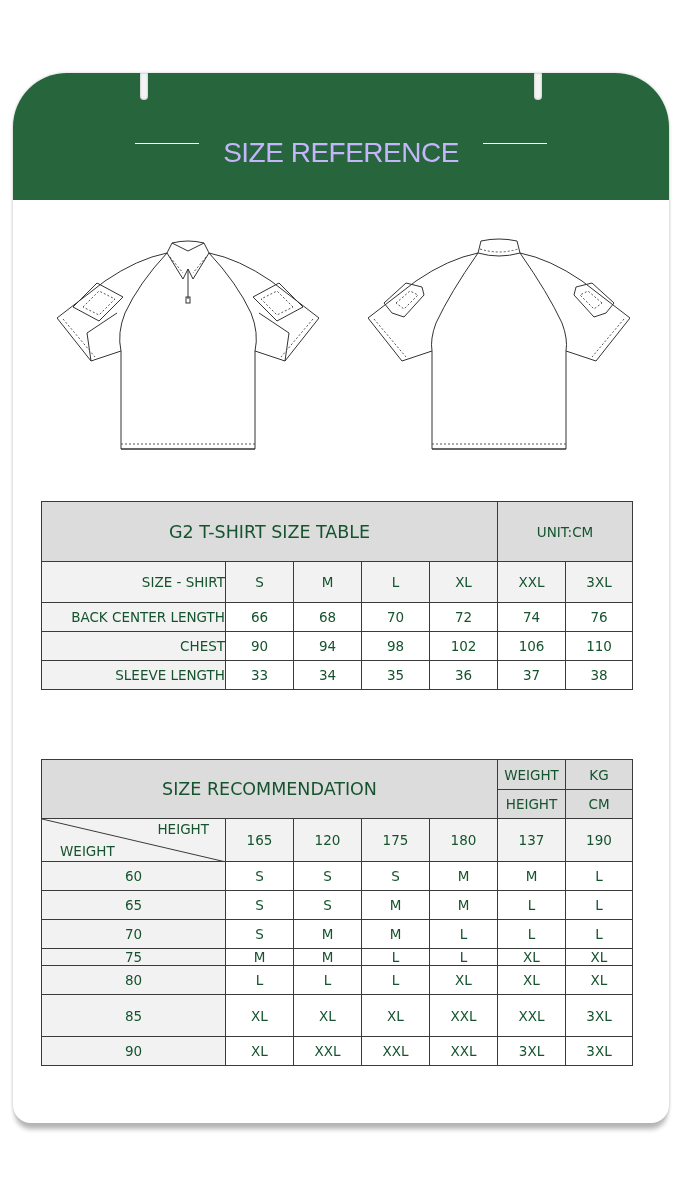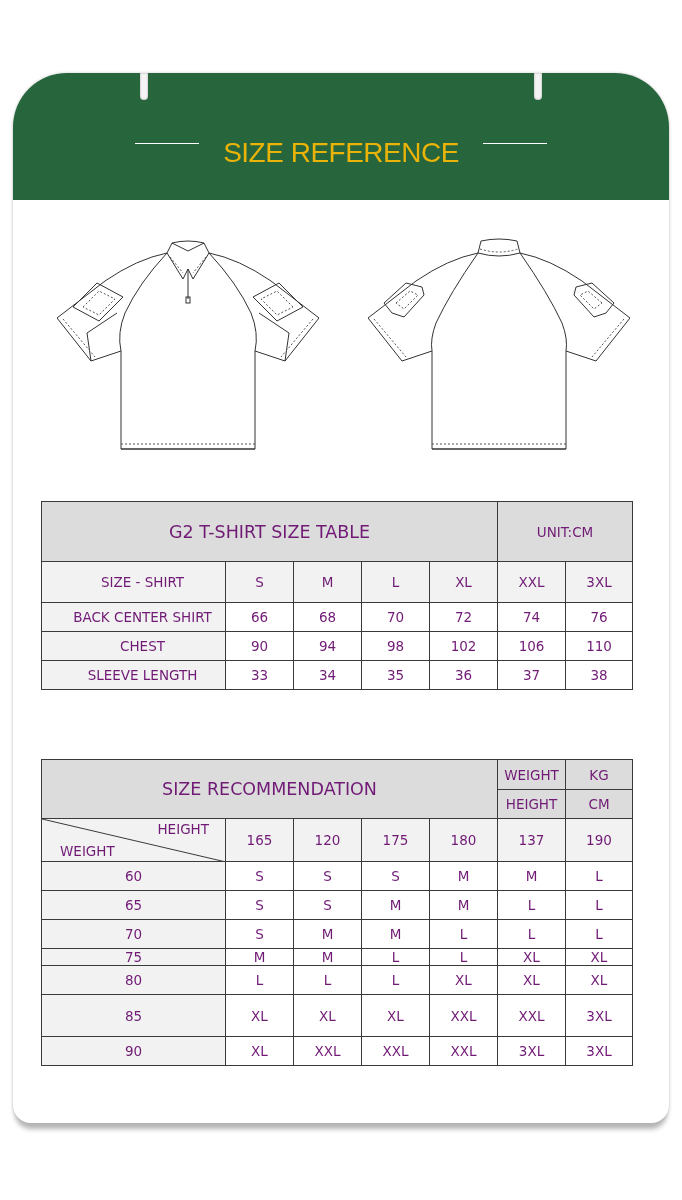--- a/index.html
+++ b/index.html
@@ -21,38 +21,38 @@
   .notch {
     position: absolute; top: 0; width: 8px; height: 27px; background: #f4f4f4;
     border-radius: 0 0 4px 4px; box-shadow: inset 0 0 2px #999;
   }
   .title-wrap {
     position: absolute; left: 0; top: 50px; width: 656px; height: 40px;
     display: flex; align-items: center; justify-content: center; gap: 24px;
   }
   .title-line { width: 64px; height: 1px; background: #ffffff; }
   .title {
-    color: #eab308; font-family: "Liberation Sans", sans-serif; font-size: 28px;
+    color: #c4b5fd; font-family: "Liberation Sans", sans-serif; font-size: 28px;
     letter-spacing: -0.5px;
     margin-top: 20px;
   }
   .shirts { position: absolute; left: 0; top: 160px; width: 656px; height: 230px; }
   .shirt { position: absolute; top: 0; }
   table {
     position: absolute; border-collapse: collapse; table-layout: fixed;
-    font-size: 13.5px; color: #701a75;
+    font-size: 13.5px; color: #14532d;
   }
   td {
     border: 1px solid #3a3a3a; text-align: center; padding: 0;
     white-space: nowrap; overflow: hidden;
   }
   .gray { background: #dcdcdc; }
   .light { background: #f2f2f2; }
   .white { background: #ffffff; }
-  .left { text-align: center; padding-left: 18px; margin-top: 24px; }
+  .left { text-align: right; padding-left: 18px; margin-top: 24px; }
   .big { font-size: 17.5px; }
   .diag { position: relative; background: #f2f2f2; }
   .diag svg { position: absolute; left: 0; top: 0; }
   .diag .h { position: absolute; right: 16px; top: 2px; }
   .diag .w { position: absolute; left: 18px; bottom: 2px; }
 </style>
 </head>
 <body>
 
 <div class="card">
@@ -133,21 +133,21 @@
     <tr style="height:41px">
       <td class="light left">SIZE - SHIRT</td>
       <td class="light">S</td>
       <td class="light">M</td>
       <td class="light">L</td>
       <td class="light">XL</td>
       <td class="light">XXL</td>
       <td class="light">3XL</td>
     </tr>
     <tr style="height:29px">
-      <td class="light left">BACK CENTER SHIRT</td>
+      <td class="light left">BACK CENTER LENGTH</td>
       <td class="white">66</td>
       <td class="white">68</td>
       <td class="white">70</td>
       <td class="white">72</td>
       <td class="white">74</td>
       <td class="white">76</td>
     </tr>
     <tr style="height:29px">
       <td class="light left">CHEST</td>
       <td class="white">90</td>

